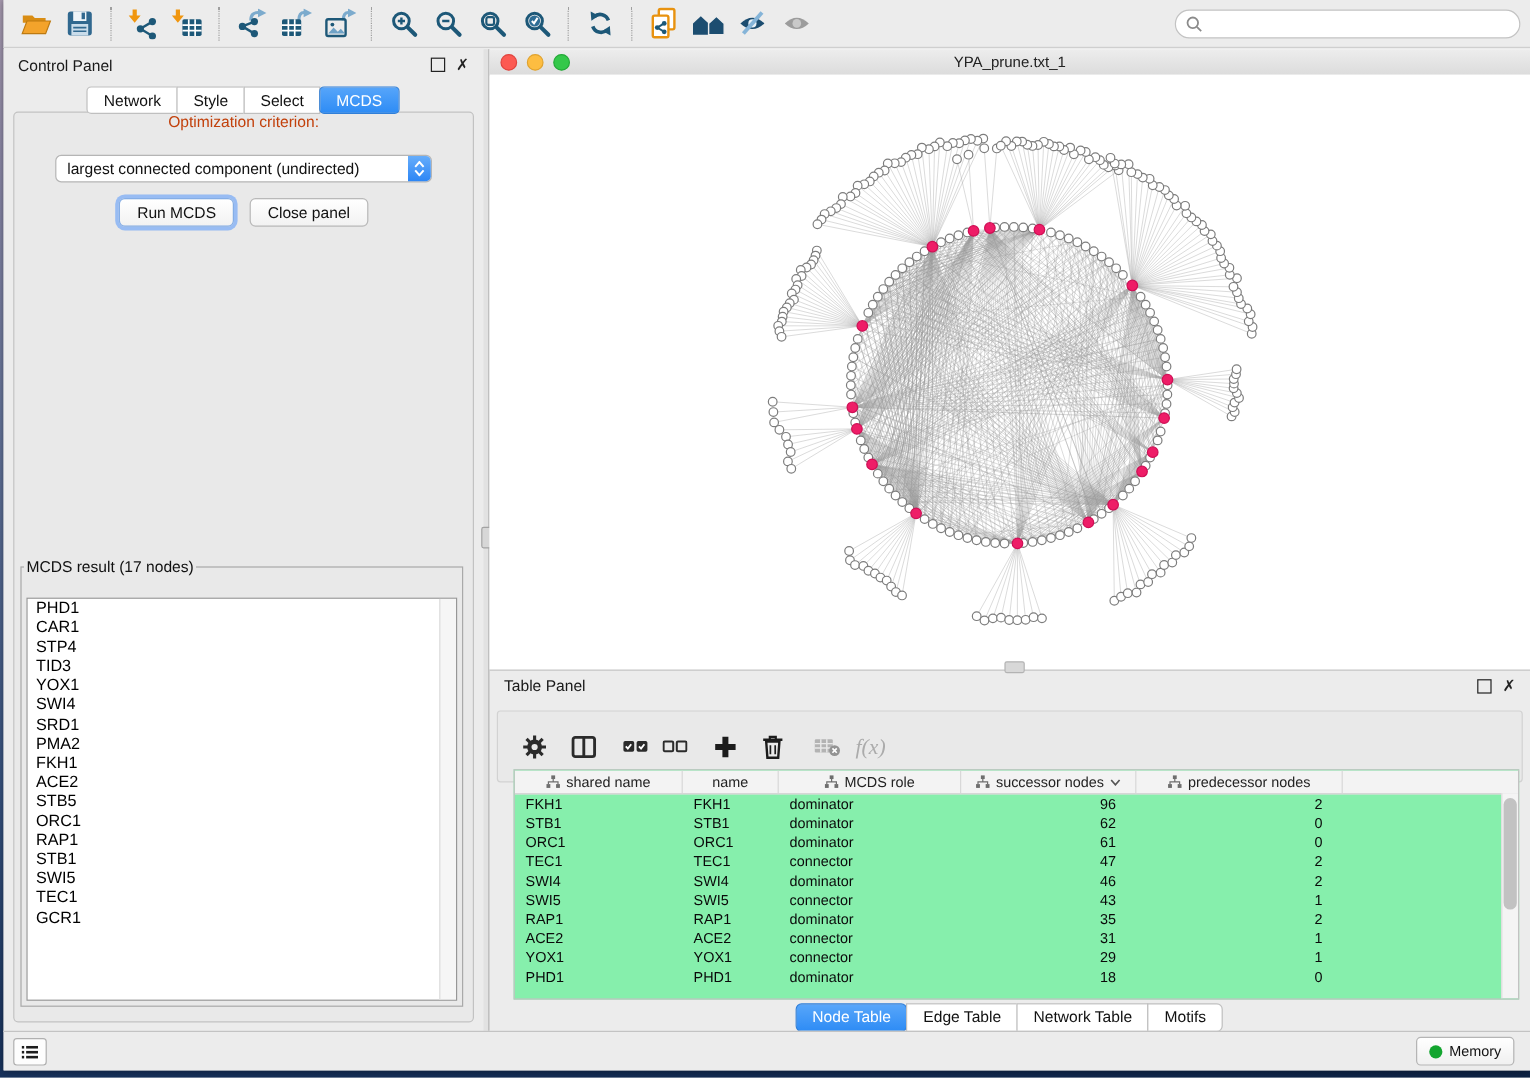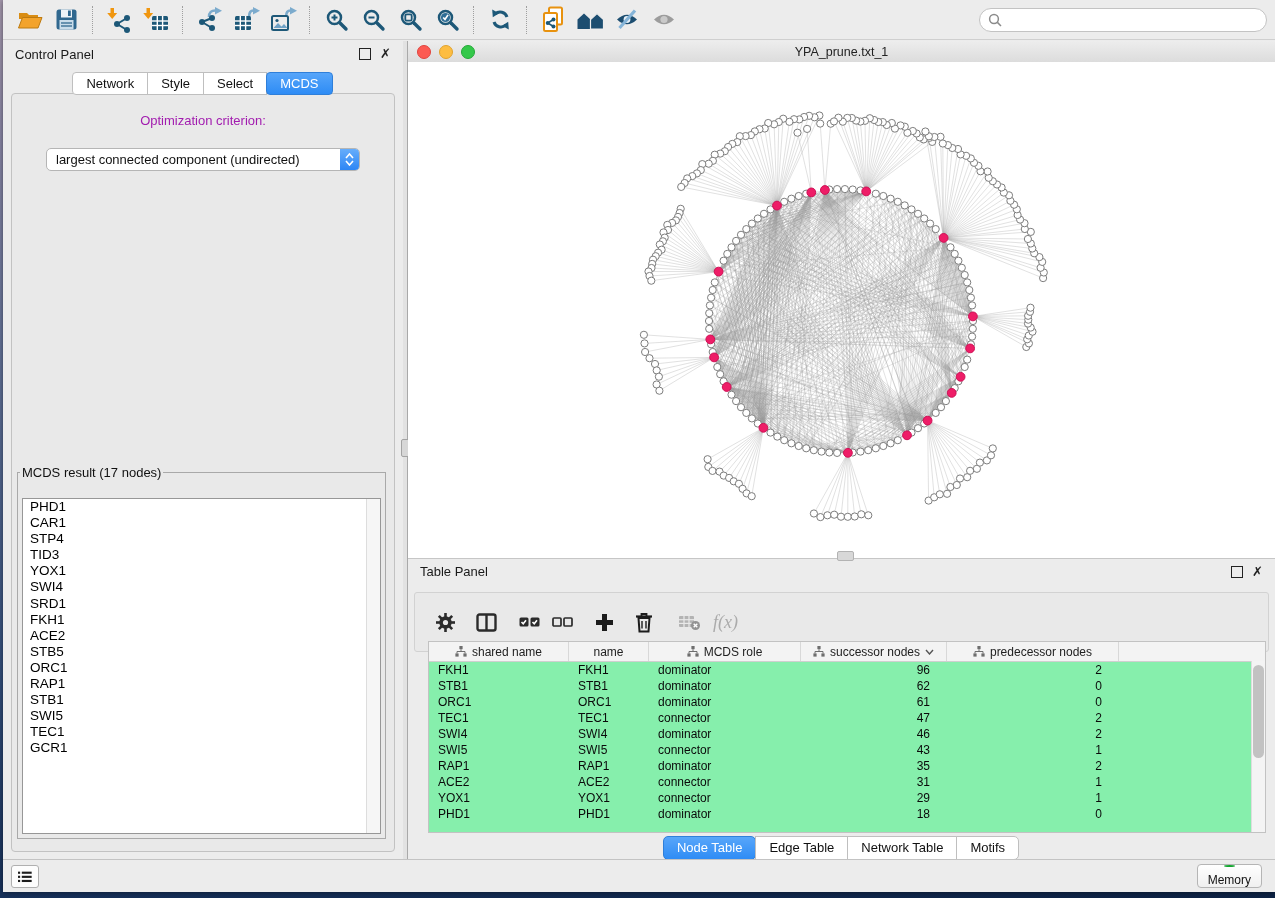--- a/index.html
+++ b/index.html
@@ -25,21 +25,21 @@
   .panel-btns{margin-left:auto;display:flex;align-items:center;gap:9px;}
   .float-btn{width:10px;height:10px;border:1.6px solid #222;display:inline-block;background:transparent;}
   .close-btn{font-size:13px;font-weight:bold;color:#222;line-height:10px;}
   .cp-tabs{position:absolute;top:31px;left:0;right:0;display:flex;justify-content:center;z-index:3;}
   .tab{height:21px;line-height:21px;padding:0 13px;background:#fff;border:1px solid #bfbfbf;margin-left:-1px;
        font-size:13px;color:#111;}
   .tab.first{border-radius:4px 0 0 4px;}
   .tab.active{background:linear-gradient(#56a5fa,#2e8cf5);color:#fff;border-color:#2f7fd9;border-radius:4px;font-weight:normal;}
   .cp-content{position:absolute;top:52px;left:8px;right:8px;bottom:8px;background:#e9e9e9;
               border:1px solid #c2c2c2;border-radius:4px;}
-  .opt-label{text-align:center;margin-top:19px;font-size:13px;color:#a21caf;}
+  .opt-label{text-align:center;font-size:13px;color:#c2410c;}
   .selectrow{display:flex;justify-content:center;margin-top:20px;}
   .select{width:314px;height:23px;background:#fff;border:1px solid #b5b5b5;border-radius:5px;display:flex;align-items:center;
           font-size:13px;color:#111;box-sizing:border-box;}
   .select .sval{flex:1;padding:0 9px;white-space:nowrap;}
   .spinner{width:19px;height:21px;border-radius:0 4px 4px 0;background:linear-gradient(#66adfb,#2d86f5);
            display:flex;flex-direction:column;align-items:center;justify-content:center;gap:1px;}
   .btnrow{display:flex;justify-content:center;gap:13px;margin-top:13px;}
   .pbtn{height:24px;padding:0 14px;background:linear-gradient(#ffffff,#f2f2f2);border:1px solid #b9b9b9;border-radius:5px;
         font-size:13px;color:#111;font-family:inherit;}
   .pbtn.focus{box-shadow:0 0 0 3px rgba(99,158,250,.6);border-color:#85aee6;}
@@ -85,21 +85,21 @@
   .tp-tab{height:22px;line-height:22px;padding:0 13px;background:#fff;border:1px solid #bfbfbf;margin-left:-1px;font-size:13px;color:#111;}
   .tp-tab.first{border-radius:5px 0 0 5px;}
   .tp-tab.last{border-radius:0 5px 5px 0;}
   .tp-tab.active{background:linear-gradient(#58a6fa,#2e8cf5);color:#fff;border-color:#2f7fd9;border-radius:5px;}
 
   
   .statusbar{position:absolute;left:0;right:0;bottom:0;height:32px;background:#ececec;border-top:1px solid #c3c3c3;}
   .tasks-btn{position:absolute;left:8px;top:5px;width:28px;height:23px;background:#fdfdfd;border:1px solid #b0b0b0;border-radius:3px;
              display:flex;align-items:center;justify-content:center;}
   .mem-btn{position:absolute;right:13px;top:4px;height:24px;padding:0 10px;background:linear-gradient(#fff,#f0f0f0);
-           border:1px solid #b5b5b5;border-radius:4px;display:flex;align-items:center;gap:6px;font-size:12px;color:#111;flex-direction:column;}
+           border:1px solid #b5b5b5;border-radius:4px;display:flex;align-items:center;gap:6px;font-size:12px;color:#111;}
   .mem-dot{width:11px;height:11px;border-radius:50%;background:#13a52f;}
 </style>
 </head>
 <body>
 
 <div class="desktop">
 <div class="app">
 
   <div class="toolbar">
     <button class="tb" title="">
@@ -277,31 +277,36 @@
           <span class="spinner">
             <svg width="9" height="6" viewBox="0 0 9 6">
                   <polyline points="1,5 4.5,1 8,5" fill="none" stroke="#fff" stroke-width="1.6"></polyline>
                 </svg>
             <svg width="9" height="6" viewBox="0 0 9 6">
                   <polyline points="1,1 4.5,5 8,1" fill="none" stroke="#fff" stroke-width="1.6"></polyline>
                 </svg>
           </span>
         </div>
       </div>
+      <div class="btnrow">
+        <button class="pbtn focus">Run MCDS</button>
+        <button class="pbtn">Close panel</button>
+      </div>
       <fieldset class="mcds">
         <legend>MCDS result (17 nodes)</legend>
         <div class="mcds-list">
           <div id="mcds-items">
                 <div class="mcds-item">PHD1</div>
                 <div class="mcds-item">CAR1</div>
                 <div class="mcds-item">STP4</div>
                 <div class="mcds-item">TID3</div>
                 <div class="mcds-item">YOX1</div>
                 <div class="mcds-item">SWI4</div>
                 <div class="mcds-item">SRD1</div>
+                <div class="mcds-item">PMA2</div>
                 <div class="mcds-item">FKH1</div>
                 <div class="mcds-item">ACE2</div>
                 <div class="mcds-item">STB5</div>
                 <div class="mcds-item">ORC1</div>
                 <div class="mcds-item">RAP1</div>
                 <div class="mcds-item">STB1</div>
                 <div class="mcds-item">SWI5</div>
                 <div class="mcds-item">TEC1</div>
                 <div class="mcds-item">GCR1</div>
               </div>

